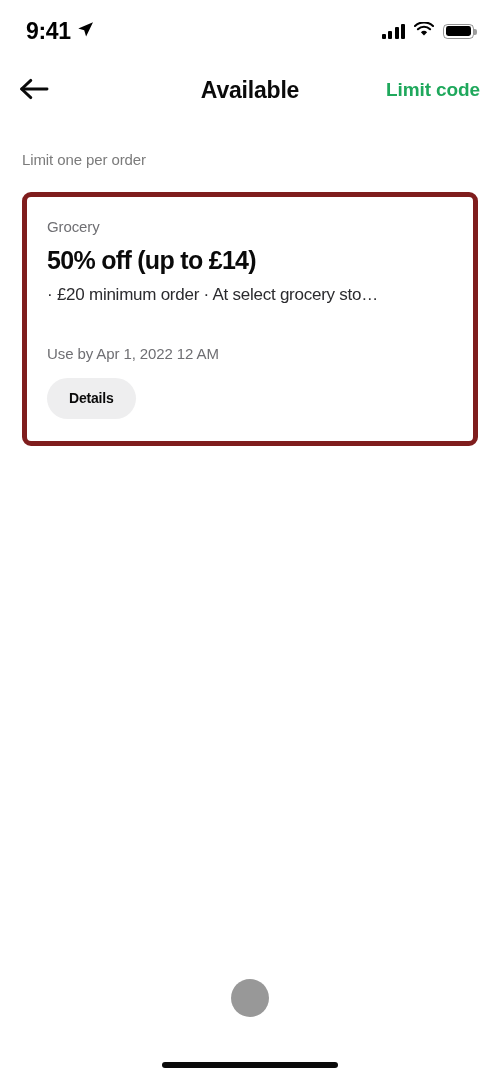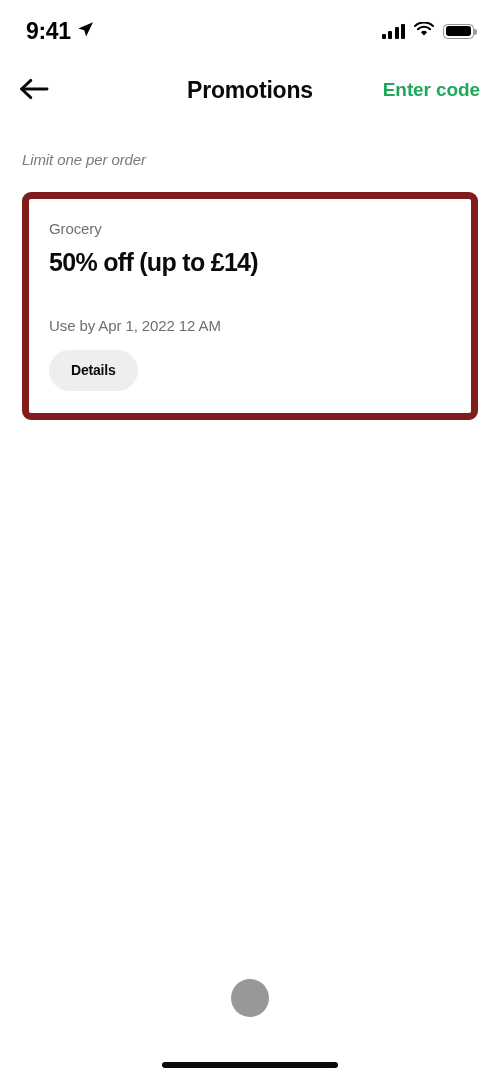--- a/index.html
+++ b/index.html
@@ -82,27 +82,27 @@
   
   .section {
     padding:24px 22px 0 22px;
   }
   .section-title {
     font-size:23px; font-weight:bold; color:#0a0a0a;
     letter-spacing:-0.3px; line-height:1.25;
   }
   .section-sub {
     margin-top:9px;
-    font-size:15px; color:#7b7b7b; letter-spacing:-0.1px;font-style:italic;
+    font-size:15px; color:#7b7b7b; letter-spacing:-0.1px;
   }
 
   
   .card-wrap { padding:24px 22px 0 22px; }
   .promo-card {
-    border:7px solid #7f1d1d;
+    border:5px solid #7f1d1d;
     border-radius:9px;
     background:#fff;
     padding:21px 20px 22px 20px;
   }
   .promo-cat {
     font-size:15px; color:#6f6f73; letter-spacing:-0.1px;
     line-height:1.2;
   }
   .promo-headline {
     margin-top:10px;
@@ -184,32 +184,33 @@
 
   <div class="nav-bar">
     <button class="back-btn">
       <span>
         <svg width="30" height="24" viewBox="0 0 30 24" aria-hidden="true">
           <path d="M11.8 3.4 L2.6 12 L11.8 20.6" stroke="#0a0a0a" stroke-width="2.9" fill="none" stroke-linecap="round" stroke-linejoin="round"></path>
           <path d="M2.8 12 H28" stroke="#0a0a0a" stroke-width="2.9" fill="none" stroke-linecap="round"></path>
         </svg>
       </span>
     </button>
-    <div class="nav-title">Promotions</div>
-    <button class="nav-action">Enter code</button>
+    <div class="nav-title">Available</div>
+    <button class="nav-action">Limit code</button>
   </div>
 
   <div class="section">
     <div class="section-sub">Limit one per order</div>
   </div>
 
   <div class="card-wrap">
     <div class="promo-card">
       <div class="promo-cat">Grocery</div>
       <div class="promo-headline">50% off (up to £14)</div>
+      <div class="promo-desc">· £20 minimum order · At select grocery sto…</div>
       <div class="promo-expiry">Use by Apr 1, 2022 12 AM</div>
       <button class="details-btn">Details</button>
     </div>
   </div>
 
   <div class="body-spacer"></div>
 
   <div class="loading-dot-row">
     <div class="loading-dot"></div>
   </div>

